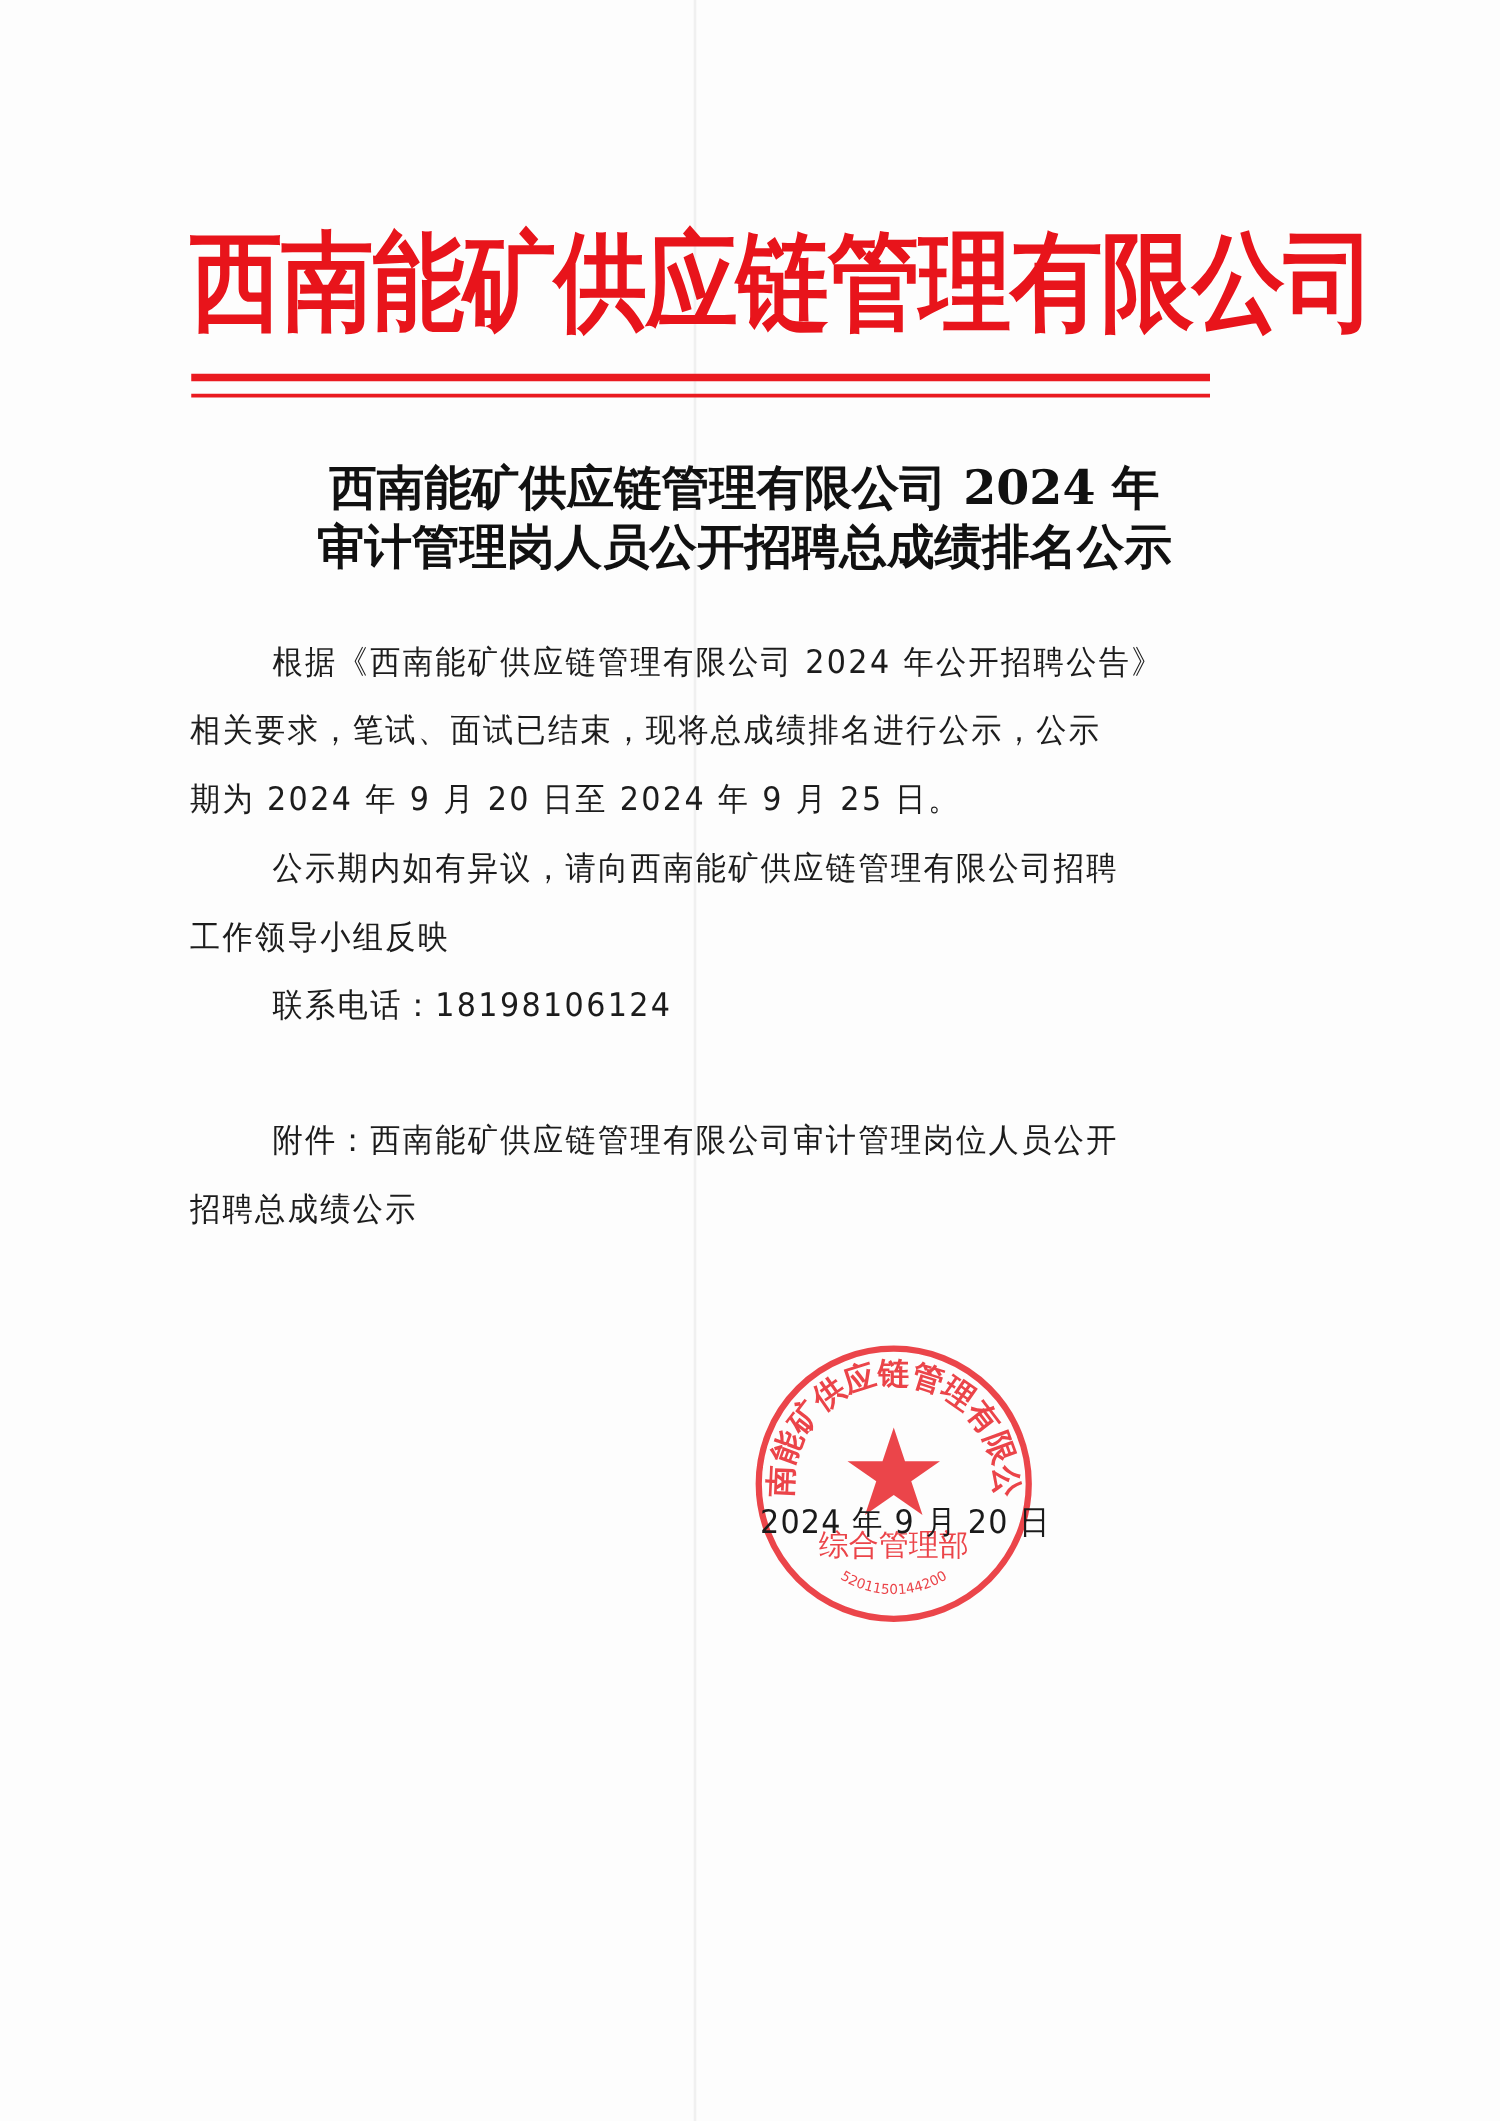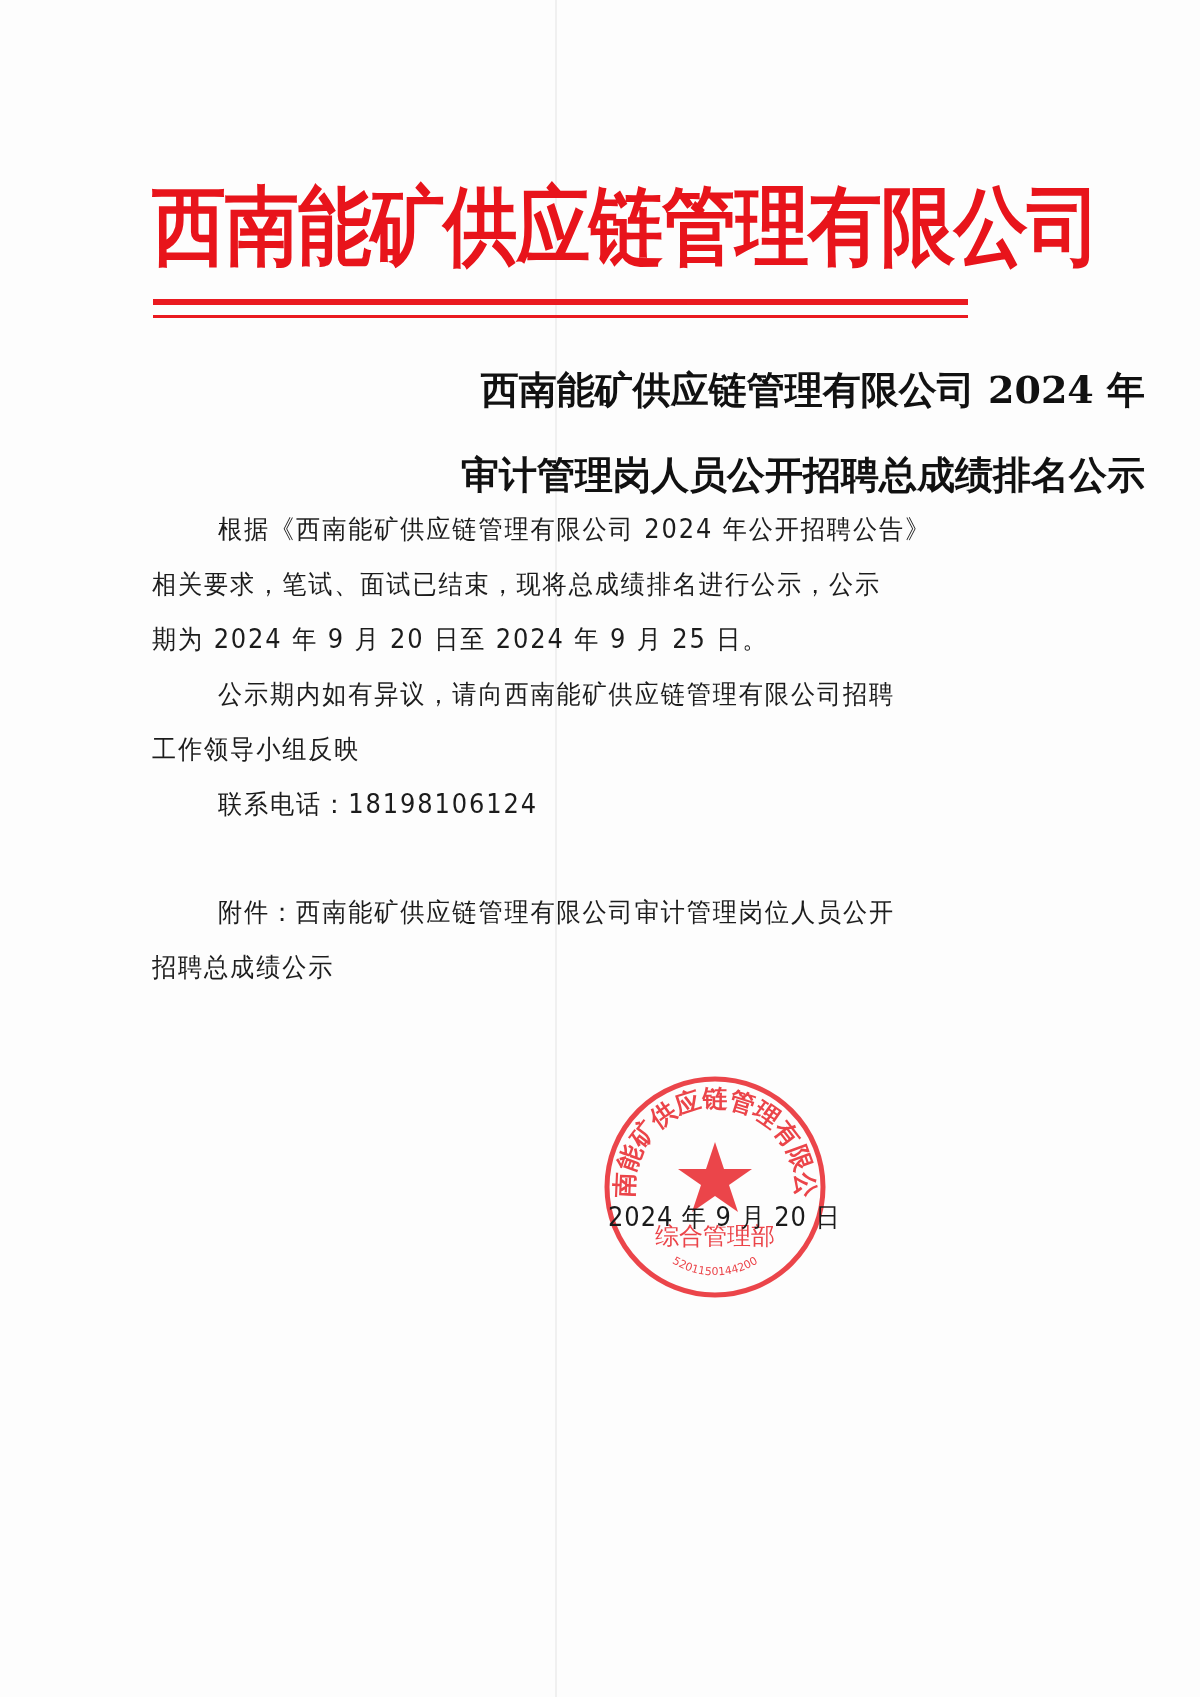--- a/index.html
+++ b/index.html
@@ -53,29 +53,30 @@
     left: 153px;
     top: 315px;
     width: 815px;
     height: 3px;
     background: #ea1a20;
   }
   .title {
     position: absolute;
     left: 0;
     width: 1145px;
-    text-align: right;
+    text-align: center;
     font-family: "DejaVu Serif", "Liberation Serif", serif;
     font-weight: bold;
     font-size: 38px;
     color: #111;
     white-space: nowrap;
+    padding-left: 23px;
   }
   .title.l1 { top: 365px; }
-  .title.l2 { top: 450px; }
+  .title.l2 { top: 412px; }
 
   .para {
     position: absolute;
     left: 152px;
     font-family: "DejaVu Sans", "Liberation Sans", sans-serif;
     font-size: 26px;
     color: #1c1c1c;
     white-space: nowrap;
     letter-spacing: 2px;
     transform-origin: left top;

